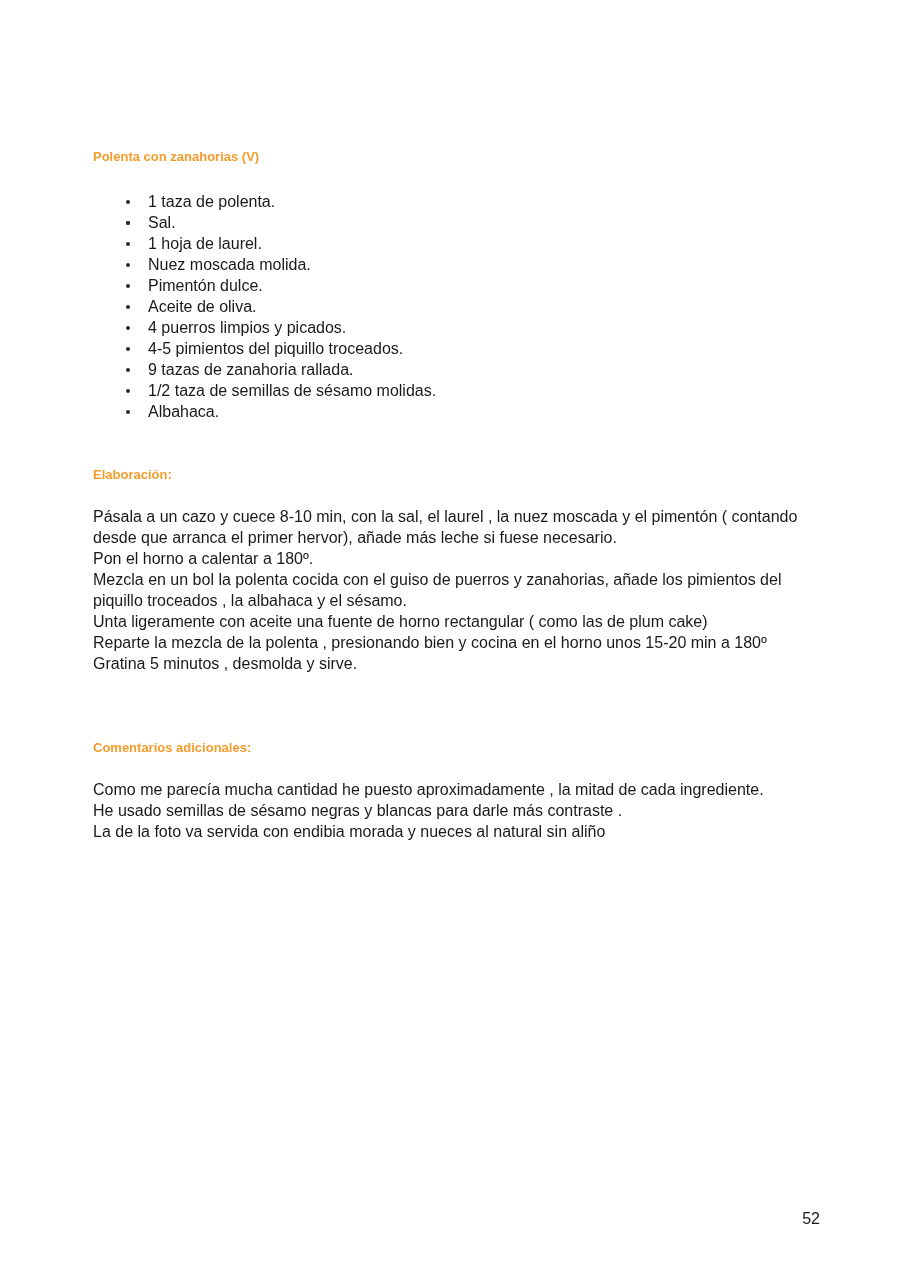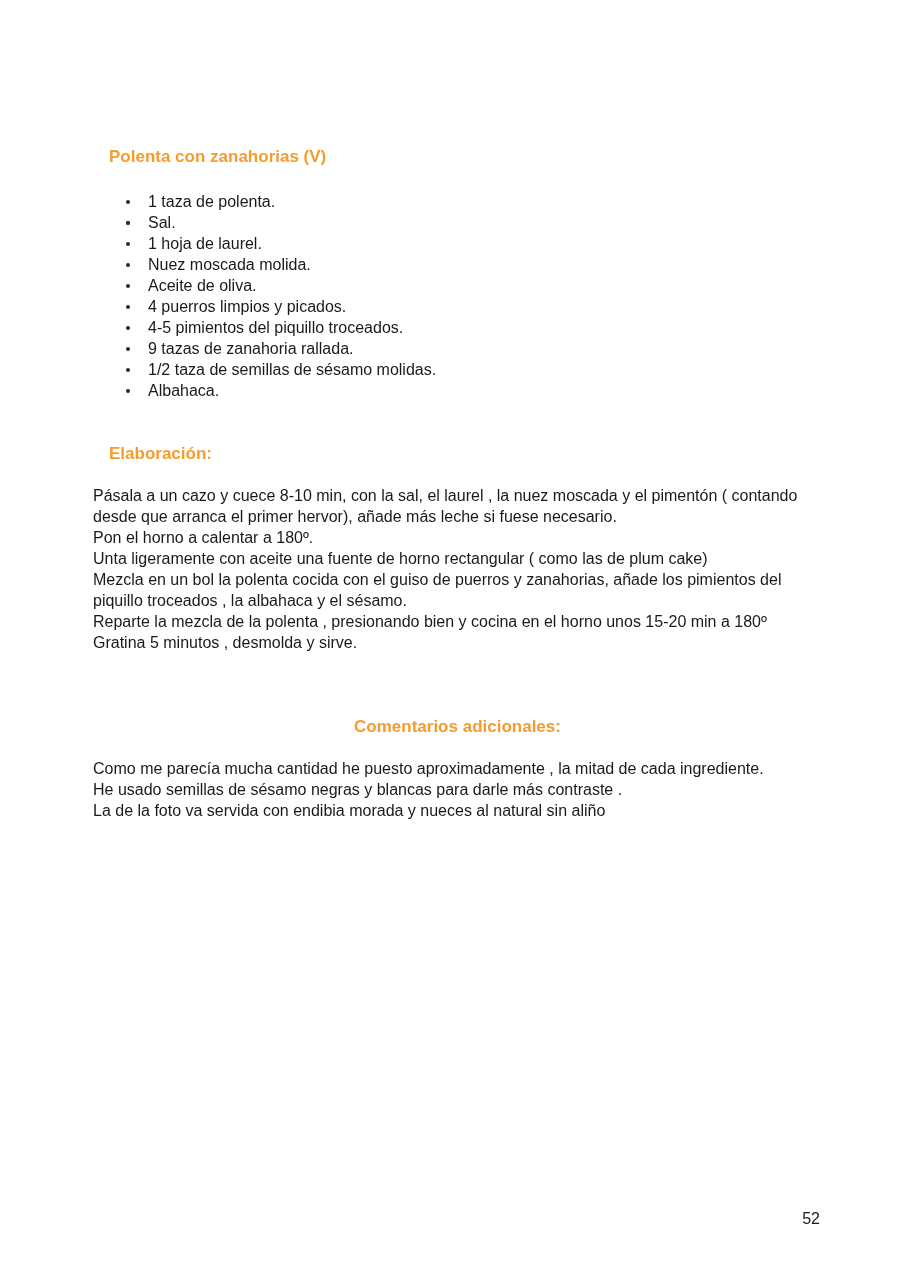--- a/index.html
+++ b/index.html
@@ -16,30 +16,30 @@
     color: var(--ink);
     overflow: hidden;
   }
   .content {
     position: absolute;
     left: 93px;
     top: 0;
     width: 729px;
   }
   h1, h2 {
-    font-size: 17px;
+    font-size: 13px;
     line-height: 21px;
     font-weight: bold;
     color: var(--accent);
-    margin: 16px;
+    margin: 0;
   }
   h1 { margin-top: 146px; }
   h2.ingredients-heading { margin-top: 63px; }
   h2.preparation-heading { margin-top: 42px; }
-  h2.comments-heading { margin-top: 63px; text-align: center; }
+  h2.comments-heading { margin-top: 63px; }
   ul.ingredients {
     list-style: none;
     margin: 24px 0 0 0;
     padding: 0;
   }
   ul.ingredients li {
     position: relative;
     padding-left: 55px;
     line-height: 21px;
   }
@@ -87,20 +87,24 @@
         <li>
         <span class="bullet"></span>
         <span class="item-text">1 hoja de laurel.</span>
       </li>
         <li>
         <span class="bullet"></span>
         <span class="item-text">Nuez moscada molida.</span>
       </li>
         <li>
         <span class="bullet"></span>
+        <span class="item-text">Pimentón dulce.</span>
+      </li>
+        <li>
+        <span class="bullet"></span>
         <span class="item-text">Aceite de oliva.</span>
       </li>
         <li>
         <span class="bullet"></span>
         <span class="item-text">4 puerros limpios y picados.</span>
       </li>
         <li>
         <span class="bullet"></span>
         <span class="item-text">4-5 pimientos del piquillo troceados.</span>
       </li>
@@ -116,22 +120,22 @@
         <span class="bullet"></span>
         <span class="item-text">Albahaca.</span>
       </li>
       </ul>
 
     <h2 class="preparation-heading">Elaboración:</h2>
 
     <div class="para-block">
         <p>Pásala a un cazo y cuece 8-10 min, con la sal, el laurel , la nuez moscada y el pimentón ( contando desde que arranca el primer hervor), añade más leche si fuese necesario.</p>
         <p>Pon el horno a calentar a 180º.</p>
+        <p>Mezcla en un bol la polenta cocida con el guiso de puerros y zanahorias, añade los pimientos del piquillo troceados , la albahaca y el sésamo.</p>
         <p>Unta ligeramente con aceite una fuente de horno rectangular ( como las de plum cake)</p>
-        <p>Mezcla en un bol la polenta cocida con el guiso de puerros y zanahorias, añade los pimientos del piquillo troceados , la albahaca y el sésamo.</p>
         <p>Reparte la mezcla de la polenta , presionando bien y cocina en el horno unos 15-20 min a 180º</p>
         <p>Gratina 5 minutos , desmolda y sirve.</p>
       </div>
 
     <h2 class="comments-heading">Comentarios adicionales:</h2>
 
     <div class="para-block">
         <p>Como me parecía mucha cantidad he puesto aproximadamente , la mitad de cada ingrediente.</p>
         <p>He usado semillas de sésamo negras y blancas para darle más contraste .</p>
         <p>La de la foto va servida con endibia morada y nueces al natural sin aliño</p>

